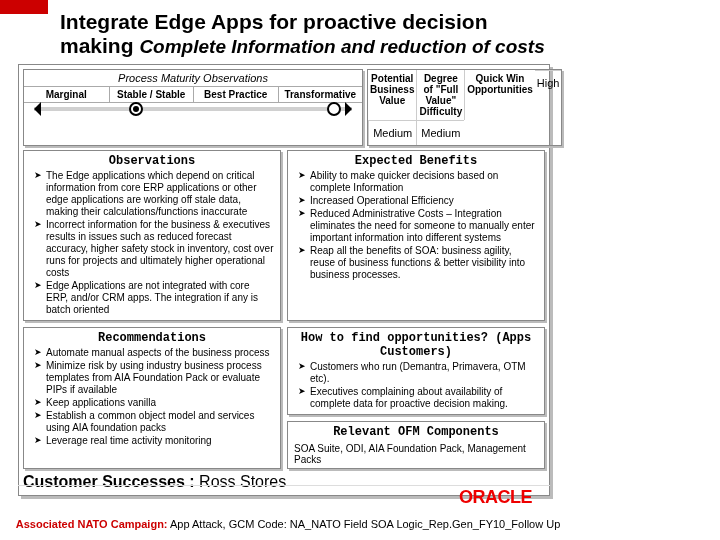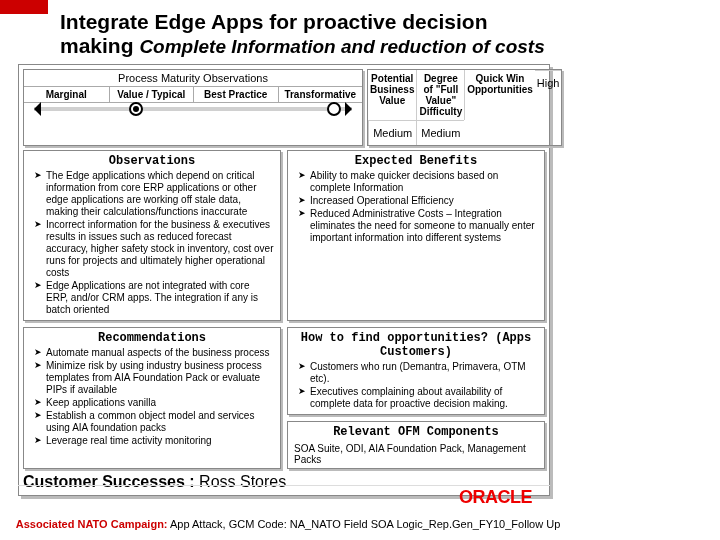--- a/index.html
+++ b/index.html
@@ -5,21 +5,21 @@
   * { box-sizing: border-box; margin: 0; padding: 0; }
   html, body { width: 720px; height: 540px; font-family: Arial, Helvetica, sans-serif; background: #fff; color: #000; }
   .page { width: 568px; height: 540px; position: relative; padding: 6px 18px 10px 18px; }
   .corner { position: absolute; top: 0; left: 0; width: 48px; height: 14px; background: #c00; }
   .title-block { margin: 4px 0 6px 42px; }
   .title-main { font-size: 21px; font-weight: 700; line-height: 1.15; }
   .title-sub { font-size: 19px; font-weight: 700; font-style: italic; display: inline; }
   .wrap { border: 1px solid #888; box-shadow: 3px 3px 0 #bbb; padding: 4px; }
   .top-row { display: flex; gap: 4px; margin-bottom: 4px; }
   .maturity-box { flex: 0 0 340px; border: 1px solid #888; box-shadow: 2px 2px 0 #bbb; }
-  .pm-title { text-align: center; font-size: 11px; padding: 2px 0; }
+  .pm-title { text-align: center; font-style: italic; font-size: 11px; padding: 2px 0; }
   .pm-grid { display: grid; grid-template-columns: repeat(4, 1fr); font-size: 10px; font-weight: 700; border-top: 1px solid #aaa; }
   .pm-cell { text-align: center; padding: 2px 2px; border-left: 1px solid #aaa; }
   .pm-cell:first-child { border-left: none; }
   .meter-row { border-top: 1px solid #aaa; padding: 4px 6px 6px; }
   .meter { position: relative; height: 4px; background: #d0d0d0; margin: 0 4px; }
   .meter::before { content:""; position:absolute; left:0; top:-5px; border: 7px solid transparent; border-right-color:#000; border-left:none; }
   .meter::after  { content:""; position:absolute; right:0; top:-5px; border: 7px solid transparent; border-left-color:#000; border-right:none; }
   .tick { position:absolute; top:-5px; width:14px; height:14px; border:2px solid #000; border-radius:50%; background:#fff; }
   .tick.filled::after { content:""; position:absolute; inset:2px; background:#000; border-radius:50%; }
   .tick.t1 { left:30%; } .tick.t2 { left:92%; }
@@ -55,21 +55,21 @@
     <div class="title-main"><span>Integrate Edge Apps for proactive decision making</span>
     <span class="title-sub">Complete Information and reduction of costs</span></div>
   </div>
 
   <div class="wrap">
     <div class="top-row">
       <div class="maturity-box">
         <div class="pm-title">Process Maturity Observations</div>
         <div class="pm-grid">
           <div class="pm-cell">Marginal</div>
-          <div class="pm-cell">Value / Typical</div>
+          <div class="pm-cell">Stable / Stable</div>
           <div class="pm-cell">Best Practice</div>
           <div class="pm-cell">Transformative</div>
         </div>
         <div class="meter-row">
           <div class="meter">
             <span class="tick filled t1"></span>
             <span class="tick t2"></span>
           </div>
         </div>
       </div>
@@ -92,20 +92,21 @@
           <li>Incorrect information for the business &amp; executives results in issues such as reduced forecast accuracy, higher safety stock in inventory, cost over runs for projects and ultimately higher operational costs</li>
           <li>Edge Applications are not integrated with core ERP, and/or CRM apps. The integration if any is batch oriented</li>
         </ul>
       </div>
       <div class="card">
         <h3>Expected Benefits</h3>
         <ul>
           <li>Ability to make quicker decisions based on complete Information</li>
           <li>Increased Operational Efficiency</li>
           <li>Reduced Administrative Costs – Integration eliminates the need for someone to manually enter important information into different systems</li>
+          <li>Reap all the benefits of SOA: business agility, reuse of business functions &amp; better visibility into business processes.</li>
         </ul>
       </div>
       <div class="card">
         <h3>Recommendations</h3>
         <ul>
           <li>Automate manual aspects of the business process</li>
           <li>Minimize risk by using industry business process templates from AIA Foundation Pack or evaluate PIPs if available</li>
           <li>Keep applications vanilla</li>
           <li>Establish a common object model and services using AIA foundation packs</li>
           <li>Leverage real time activity monitoring</li>

